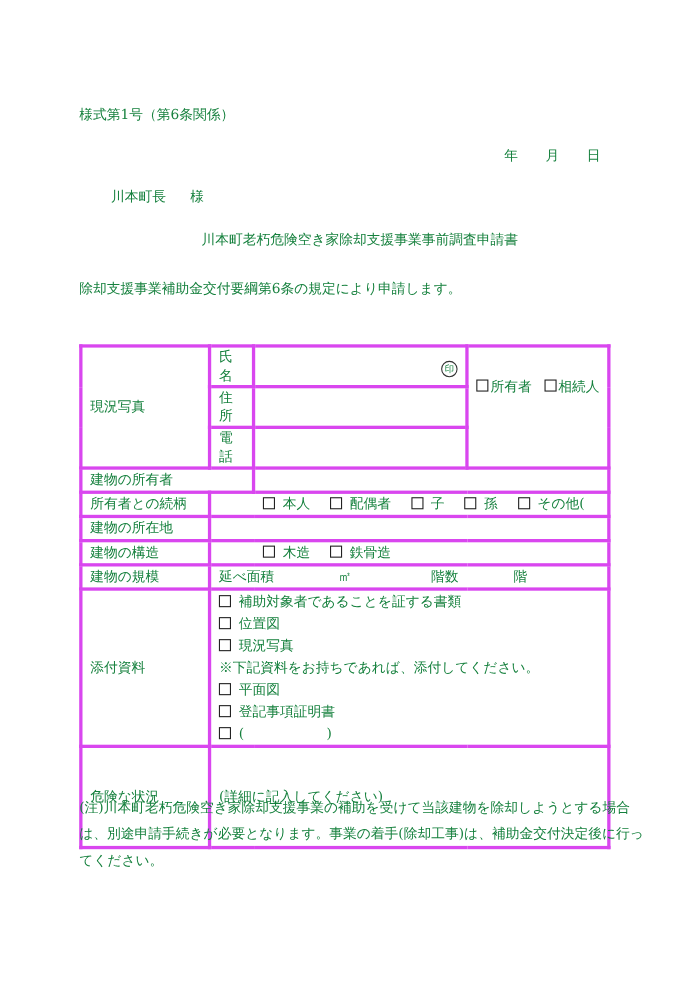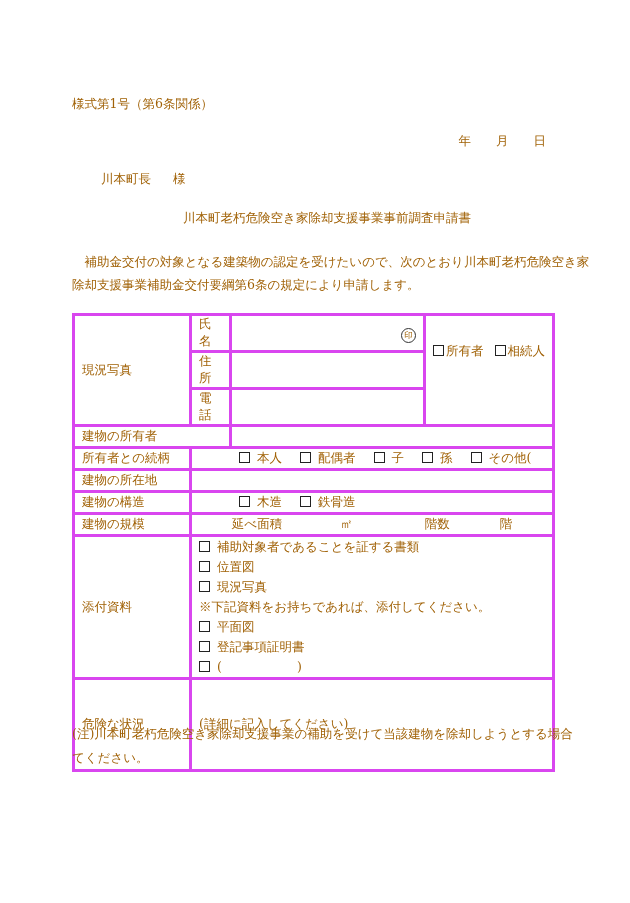--- a/index.html
+++ b/index.html
@@ -1,19 +1,19 @@
 <!DOCTYPE html>
 <html><head>
 <meta charset="utf-8">
 <style>
   * { margin:0; padding:0; box-sizing:border-box; }
   html,body { background:#888; }
   .page {
     position:relative; width:630px; height:903px; margin:0 auto;
-    background:#ffffff; color:#a16207;
+    background:#ffffff; color:#15803d;
     font-family:"DejaVu Serif","Liberation Serif",serif;
     font-size:12.5px; overflow:hidden;
   }
   .abs { position:absolute; white-space:nowrap; }
   .form-number { left:72px; top:96px; }
   .date-line   { right:84px; top:133px; }
   .addressee   { left:101px; top:171px; }
   .addressee .honorific { margin-left:22px; }
   .doc-title   { left:4px; right:0; top:210px; text-align:center;padding-left:20px; }
   .body-par    { left:72px; top:250px; line-height:23px; }
@@ -46,21 +46,21 @@
     display:inline-flex; align-items:center; justify-content:center;
     width:15px; height:15px; border:1px solid #333; border-radius:50%;
     font-size:8.5px; line-height:1; vertical-align:-3px;
   }
   .rolecell { vertical-align:top; }
   .rolecell .inner {
     display:flex; justify-content:space-between;
     height:58px; padding:2px 0 3px 0;
   }
   .attach-line { line-height:20px; white-space:nowrap; }
-  .scale-line { white-space:nowrap;text-align:center; }
+  .scale-line { white-space:nowrap; }
   .scale-line .u-m2 { margin-left:58px; }
   .scale-line .l-floors { margin-left:72px; }
   .scale-line .u-floor { margin-left:50px; }
   .note div, .body-par div { white-space:nowrap; }
 </style>
 </head>
 <body>
 
 <div class="page">
 
@@ -68,21 +68,20 @@
 
   <div class="abs date-line">年　　月　　日</div>
 
   <div class="abs addressee">
     <span>川本町長</span><span class="honorific">様</span>
   </div>
 
   <div class="abs doc-title">川本町老朽危険空き家除却支援事業事前調査申請書</div>
 
   <div class="abs body-par">
-    <div>　補助金交付の対象となる建築物の認定を受けたいので、次のとおり川本町老朽危険空き家</div>
     <div>除却支援事業補助金交付要綱第6条の規定により申請します。</div>
   </div>
 
   <table class="form">
     <colgroup>
         <col style="width:117px">
         <col style="width:40px">
         <col style="width:194px">
         <col style="width:129px">
       </colgroup>
@@ -167,16 +166,17 @@
 
     <tr class="r92">
       <td class="top">危険な状況</td>
       <td colspan="3" class="top">(詳細に記入してください)</td>
     </tr>
   </tbody>
     </table>
 
   <div class="abs note">
     <div>(注)川本町老朽危険空き家除却支援事業の補助を受けて当該建物を除却しようとする場合</div>
+    <div>は、別途申請手続きが必要となります。事業の着手(除却工事)は、補助金交付決定後に行っ</div>
     <div>てください。</div>
   </div>
 
 </div>
 
 </body></html>

